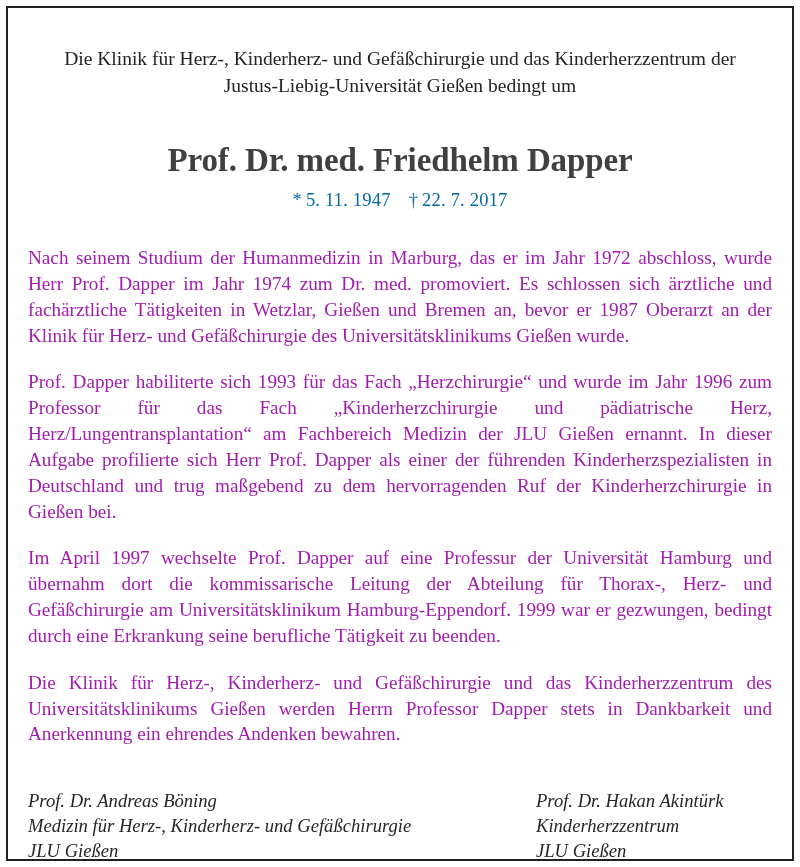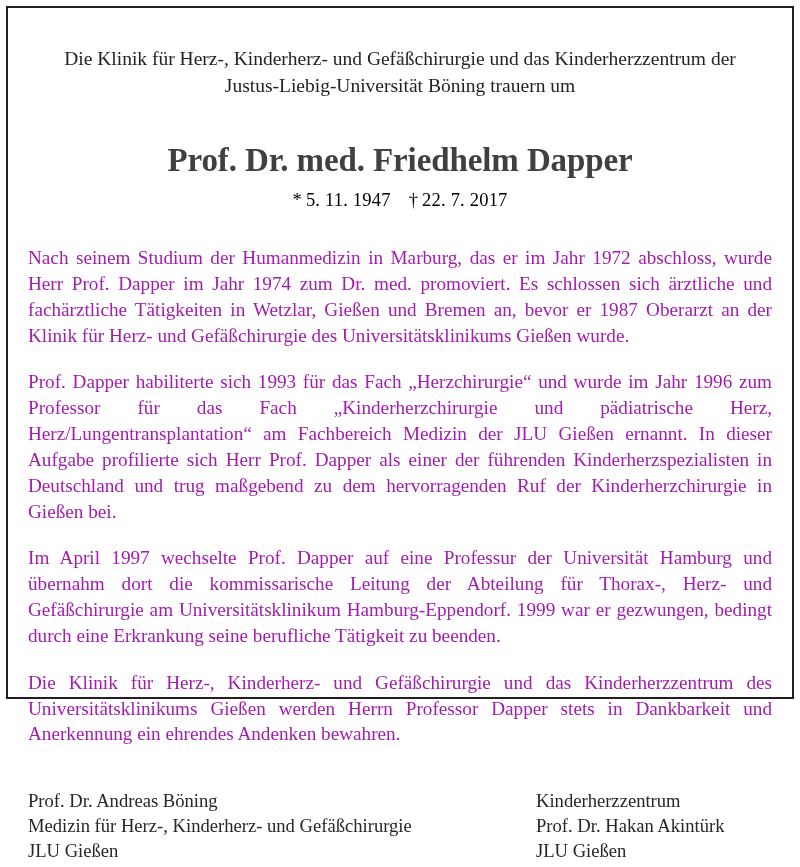--- a/index.html
+++ b/index.html
@@ -13,21 +13,21 @@
     font-family: "Liberation Serif", "DejaVu Serif", serif;
     color: #2b2b2b;
     overflow: hidden;
   }
 
   .obituary-frame {
     position: absolute;
     left: 6px;
     top: 6px;
     width: 788px;
-    height: 693px;
+    height: 855px;
     box-sizing: border-box;
     border: 2px solid #231f20;
     background: #ffffff;
   }
 
   .page-inner {
     box-sizing: border-box;
     width: 100%;
     height: 100%;
     padding: 38px 16px 10px 16px;
@@ -50,21 +50,21 @@
     font-size: 33px;
     letter-spacing: -0.1px;
     color: #404040;
     margin-top: 42px;
     line-height: 1.1;
   }
 
   .life-dates {
     text-align: center;
     font-size: 18.5px;
-    color: #000000;
+    color: #0369a1;
     margin-top: 12px;
     letter-spacing: 0.2px;
   }
   .life-dates .sym {
     margin-right: 4px;
   }
   .life-dates .gap {
     display: inline-block;
     width: 18px;
   }
@@ -100,31 +100,32 @@
   .signature-block.left {
     width: 508px;
     flex: 0 0 508px;
   }
   .signature-block.right {
     flex: 1 1 auto;
   }
   .signature-line {
     display: block;
     white-space: nowrap;
+    font-style: italic;
   }
 </style>
 </head>
 <body>
 
 <div class="obituary-frame">
   <div class="page-inner">
 
     <div class="preamble">
       <span class="preamble-line">Die Klinik für Herz-, Kinderherz- und Gefäßchirurgie und das Kinderherzzentrum der</span>
-      <span class="preamble-line">Justus-Liebig-Universität Böning trauern um</span>
+      <span class="preamble-line">Justus-Liebig-Universität Gießen bedingt um</span>
     </div>
 
     <div class="deceased-name">Prof. Dr. med. Friedhelm Dapper</div>
 
     <div class="life-dates">
       <span class="sym">*</span><span>5. 11. 1947</span><span class="gap"></span><span class="sym">†</span><span>22. 7. 2017</span>
     </div>
 
     <div class="body-copy">
       <p class="body-paragraph">Nach seinem Studium der Humanmedizin in Marburg, das er im Jahr 1972 abschloss, wurde Herr Prof. Dapper im Jahr 1974 zum Dr. med. promoviert. Es schlossen sich ärztliche und fachärztliche Tätigkeiten in Wetzlar, Gießen und Bremen an, bevor er 1987 Oberarzt an der Klinik für Herz- und Gefäßchirurgie des Universitätsklinikums Gießen wurde.</p>
@@ -133,20 +134,20 @@
       <p class="body-paragraph">Die Klinik für Herz-, Kinderherz- und Gefäßchirurgie und das Kinderherzzentrum des Universitätsklinikums Gießen werden Herrn Professor Dapper stets in Dankbarkeit und Anerkennung ein ehrendes Andenken bewahren.</p>
     </div>
 
     <div class="signatures">
       <div class="signature-block left">
         <span class="signature-line">Prof. Dr. Andreas Böning</span>
         <span class="signature-line">Medizin für Herz-, Kinderherz- und Gefäßchirurgie</span>
         <span class="signature-line">JLU Gießen</span>
       </div>
       <div class="signature-block right">
+        <span class="signature-line">Prof. Dr. Hakan Akintürk</span>
         <span class="signature-line">Kinderherzzentrum</span>
-        <span class="signature-line">Prof. Dr. Hakan Akintürk</span>
         <span class="signature-line">JLU Gießen</span>
       </div>
     </div>
 
   </div>
 </div>
 
 </body></html>

